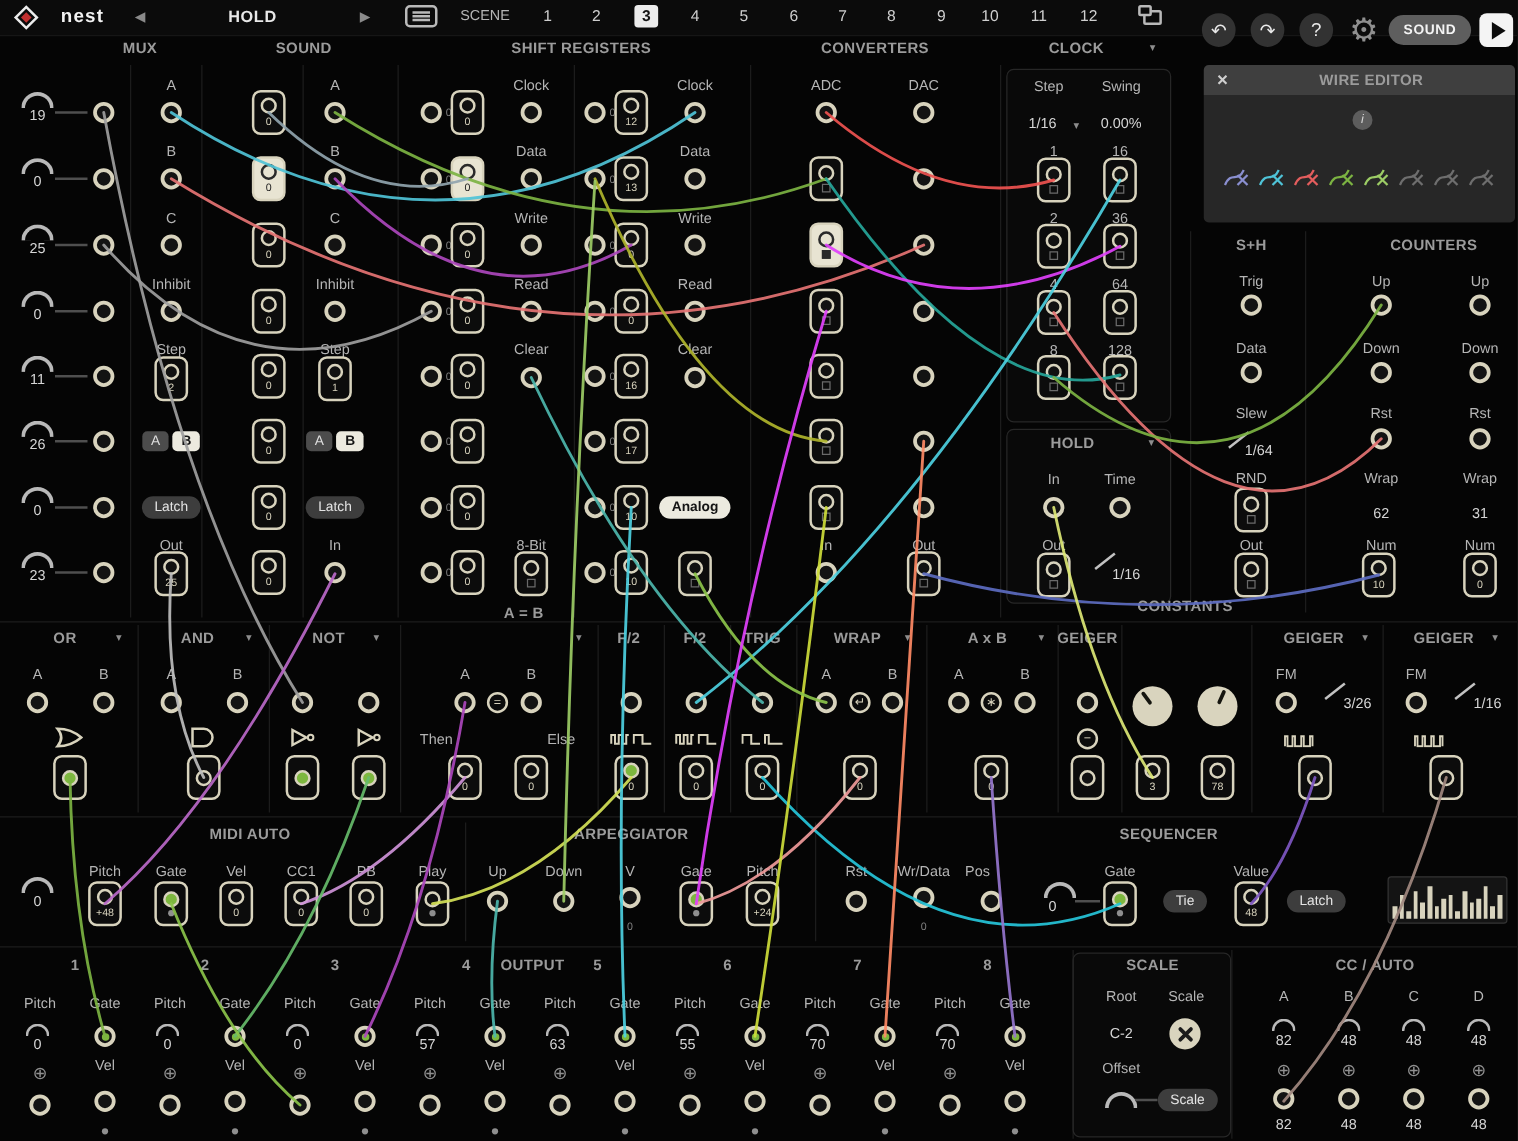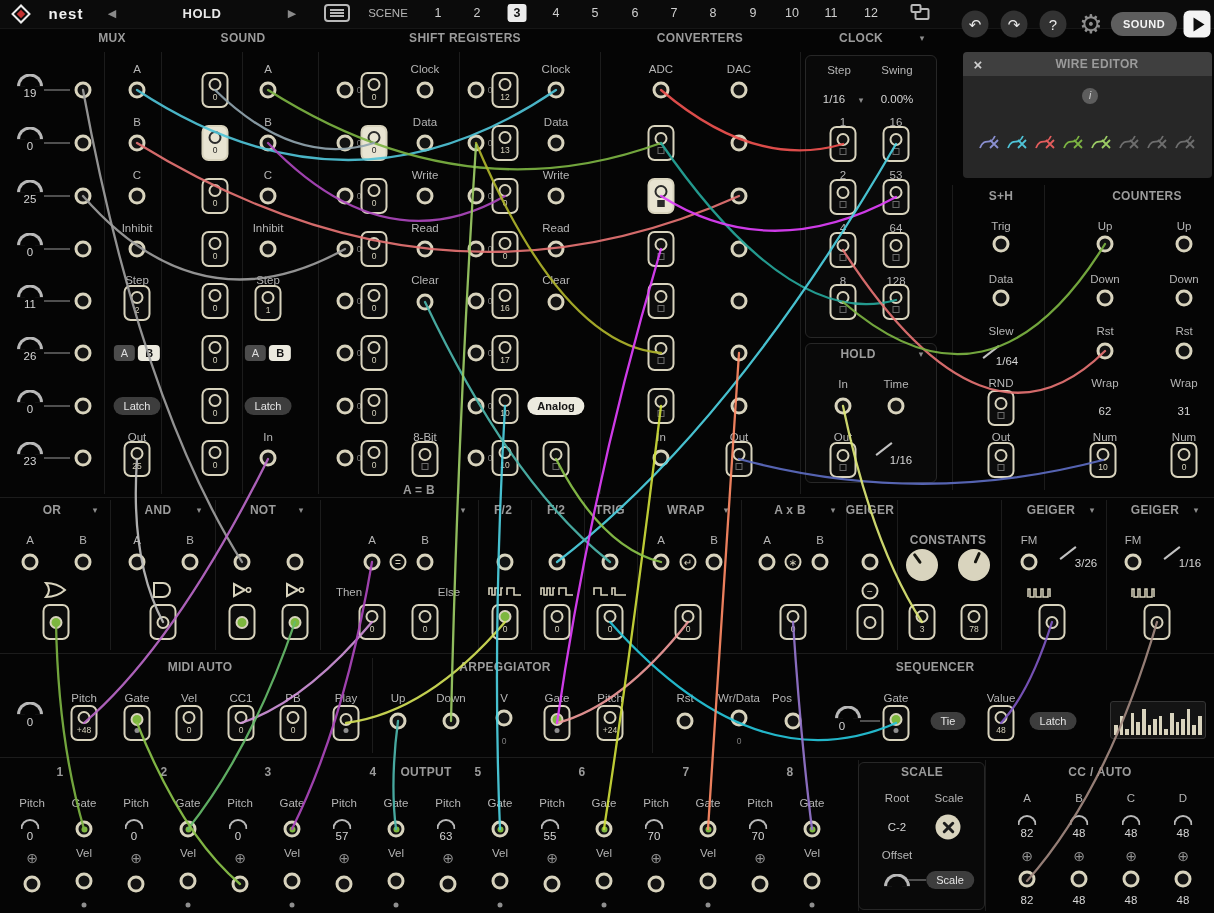--- a/index.html
+++ b/index.html
@@ -434,21 +434,21 @@
     <span class="a lbl" style="left:896px;top:122px">16</span>
 <span class="a jack" style="left:843px;top:144px">
       <span class="jp"></span>
       <span class="sq"></span>
     </span>
 <span class="a jack" style="left:896px;top:144px">
       <span class="jp"></span>
       <span class="sq"></span>
     </span>
 <span class="a lbl" style="left:843px;top:175px">2</span>
-    <span class="a lbl" style="left:896px;top:175px">53</span>
+    <span class="a lbl" style="left:896px;top:175px">36</span>
 <span class="a jack" style="left:843px;top:197px">
       <span class="jp"></span>
       <span class="sq"></span>
     </span>
 <span class="a jack" style="left:896px;top:197px">
       <span class="jp"></span>
       <span class="sq"></span>
     </span>
 <span class="a lbl" style="left:843px;top:228px">4</span>
     <span class="a lbl" style="left:896px;top:228px">64</span>
@@ -702,21 +702,21 @@
 <span class="a jack" style="left:793px;top:622px">
       <span class="jp"></span>
       <span class="jv">0</span>
     </span>
 <span class="a hdr" style="left:870px;top:510px">GEIGER</span>
 <span class="a port" style="left:870px;top:562px"></span>
 <span class="a cic" style="left:870px;top:591px">−</span>
 <span class="a jack" style="left:870px;top:622px">
       <span class="jp"></span>
     </span>
-<span class="a hdr" style="left:948px;top:540px">CONSTANTS</span>
+<span class="a hdr" style="left:948px;top:485px">CONSTANTS</span>
 <span class="a cknob k1" style="left:922px;top:565px"></span>
 <span class="a cknob k2" style="left:974px;top:565px"></span>
 <span class="a jack" style="left:922px;top:622px">
       <span class="jp"></span>
       <span class="jv">3</span>
     </span>
 <span class="a jack" style="left:974px;top:622px">
       <span class="jp"></span>
       <span class="jv">78</span>
     </span>

